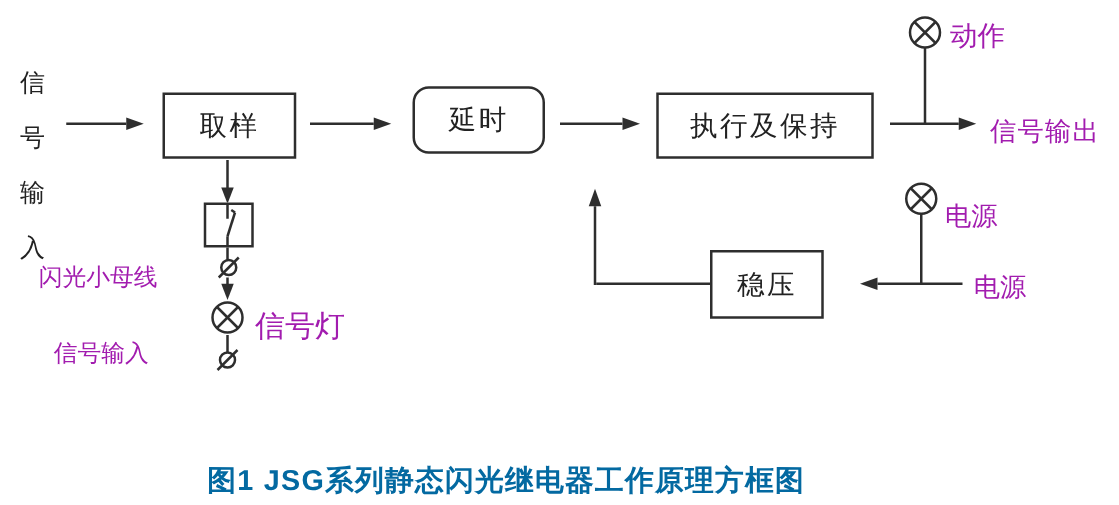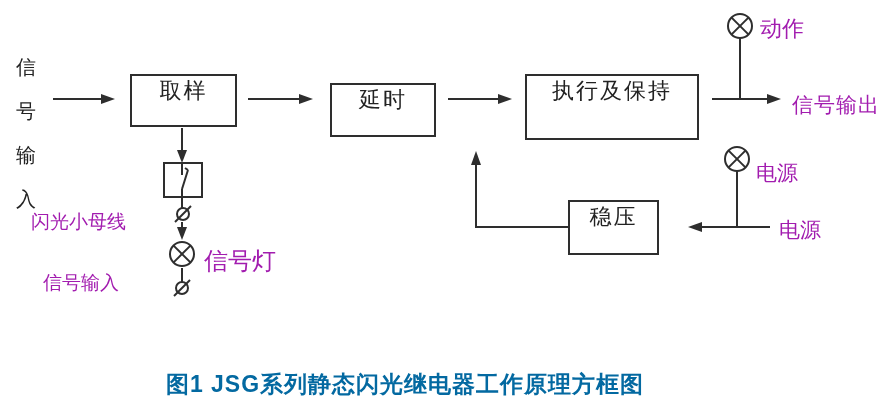--- a/index.html
+++ b/index.html
@@ -2,21 +2,21 @@
 <html><head>
 <meta charset="utf-8">
 <style>
   html,body{margin:0;padding:0;background:#fff;}
   .stage{
     position:relative;width:895px;height:404px;background:#ffffff;
     font-family:"Liberation Sans","DejaVu Sans",sans-serif;color:#222222;overflow:hidden;
   }
   .box{
     position:absolute;border:2px solid #2e2e2e;background:#ffffff;box-sizing:border-box;
-    display:flex;justify-content:center;
+    display:flex;align-items:center;justify-content:center;
     font-size:22px;letter-spacing:2px;color:#222222;
   }
   .hline{position:absolute;height:2px;background:#2e2e2e;}
   .vline{position:absolute;width:2px;background:#2e2e2e;}
   .arr-r{position:absolute;width:0;height:0;border-left:14px solid #2e2e2e;border-top:5px solid transparent;border-bottom:5px solid transparent;}
   .arr-l{position:absolute;width:0;height:0;border-right:14px solid #2e2e2e;border-top:5px solid transparent;border-bottom:5px solid transparent;}
   .arr-u{position:absolute;width:0;height:0;border-bottom:14px solid #2e2e2e;border-left:5px solid transparent;border-right:5px solid transparent;}
   .arr-d{position:absolute;width:0;height:0;border-top:13px solid #2e2e2e;border-left:5px solid transparent;border-right:5px solid transparent;}
   .lbl{position:absolute;white-space:nowrap;color:#a21caf;}
   .icon{position:absolute;line-height:0;}
@@ -42,28 +42,28 @@
   <div class="hline" style="left:53px;top:98px;width:48px;"></div>
   <div class="arr-r" style="left:101px;top:94px;"></div>
 
   <div class="box" style="left:130px;top:74px;width:107px;height:53px;">
     <span>取样</span>
   </div>
 
   <div class="hline" style="left:248px;top:98px;width:51px;"></div>
   <div class="arr-r" style="left:299px;top:94px;"></div>
 
-  <div class="box" style="left:330px;top:83px;width:106px;height:54px;">
+  <div class="box" style="left:330px;top:69px;width:106px;height:54px;border-radius:13px;">
     <span>延时</span>
   </div>
 
   <div class="hline" style="left:448px;top:98px;width:50px;"></div>
   <div class="arr-r" style="left:498px;top:94px;"></div>
 
-  <div class="box" style="left:525px;top:74px;width:174px;height:66px;">
+  <div class="box" style="left:525px;top:74px;width:174px;height:53px;">
     <span>执行及保持</span>
   </div>
 
   <div class="hline" style="left:712px;top:98px;width:55px;"></div>
   <div class="arr-r" style="left:767px;top:94px;"></div>
   <div class="lbl" style="left:792px;top:91px;font-size:21px;letter-spacing:1px;">信号输出</div>
 
   <div class="icon" style="left:726px;top:12px;">
     <svg width="28" height="28" viewBox="0 0 28 28">
       <circle cx="14" cy="14" r="12"></circle>

